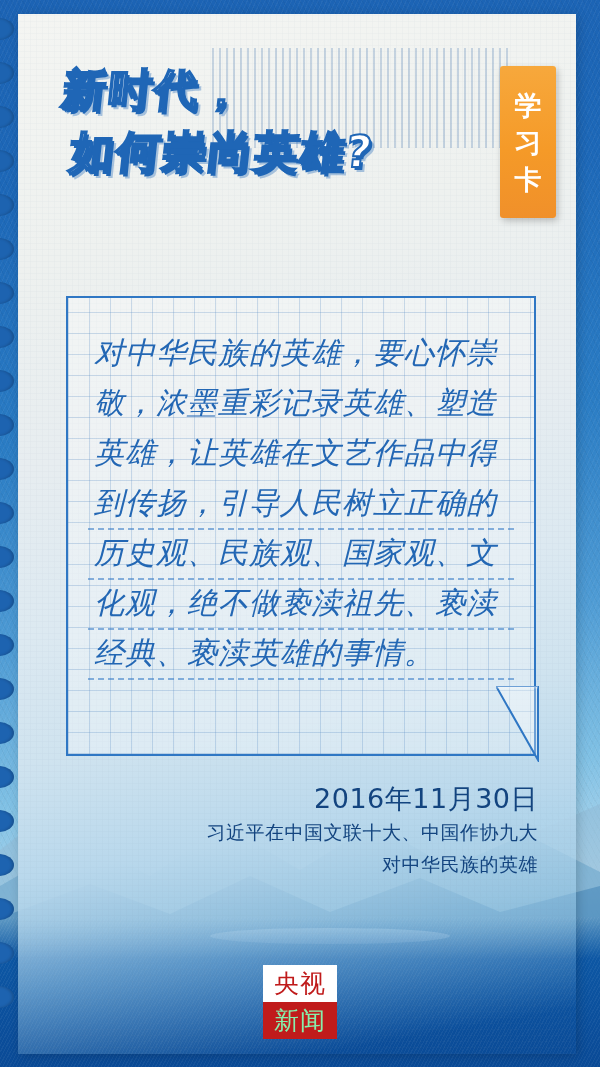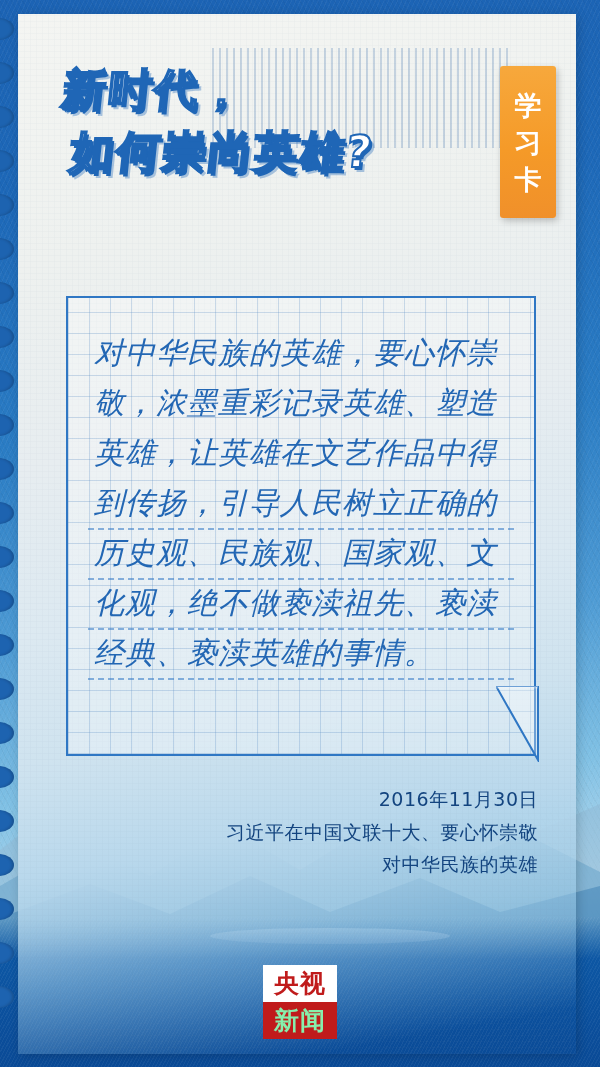--- a/index.html
+++ b/index.html
@@ -199,41 +199,41 @@
   
   .attribution {
     position: absolute;
     right: 62px;
     top: 782px;
     width: 420px;
     text-align: right;
     color: #13447f;
     font-family: "DejaVu Sans", sans-serif;
   }
-  .attr-date { font-size: 19px; line-height: 34px; letter-spacing: 0.5px; }
+  .attr-date { font-size: 27px; line-height: 34px; letter-spacing: 0.5px; }
   .attr-line { font-size: 19px; line-height: 32px; letter-spacing: 0.5px; }
 
   
   .logo {
     position: absolute;
     left: 50%;
     transform: translateX(-50%);
     bottom: 28px;
     width: 74px;
     height: 74px;
     display: flex;
     flex-direction: column;
   }
   .logo-top, .logo-bot {
     flex: 1;
     display: flex;
     align-items: center;
     justify-content: center;
     font-family: "DejaVu Sans", sans-serif;
-    font-weight: bold;
+    font-weight: normal;
     font-size: 25px;
     letter-spacing: 1px;
   }
   .logo-top { background: #ffffff; color: #c01b1b; }
   .logo-bot { background: #c01b1b; color: #86efac; }
 </style>
 </head>
 <body>
 
 <div class="poster">
@@ -306,21 +306,21 @@
     <div class="bubble-tail">
       <svg width="60" height="76" viewBox="0 0 60 76" aria-hidden="true">
         <path d="M0,0 L42,0 L42,74 Z" fill="rgba(255,255,255,0.30)" stroke="#2f77c4" stroke-width="2"></path>
         <line x1="0" y1="1" x2="42" y2="1" stroke="rgba(255,255,255,0.30)" stroke-width="3"></line>
       </svg>
     </div>
   </div>
 
   <div class="attribution">
     <div class="attr-date">2016年11月30日</div>
-    <div class="attr-line">习近平在中国文联十大、要心怀崇敬</div>
+    <div class="attr-line">习近平在中国文联十大、中国作协九大</div>
     <div class="attr-line">对中华民族的英雄</div>
   </div>
 
   <div class="logo">
     <div class="logo-top">央视</div>
     <div class="logo-bot">新闻</div>
   </div>
 
 </div>
 

